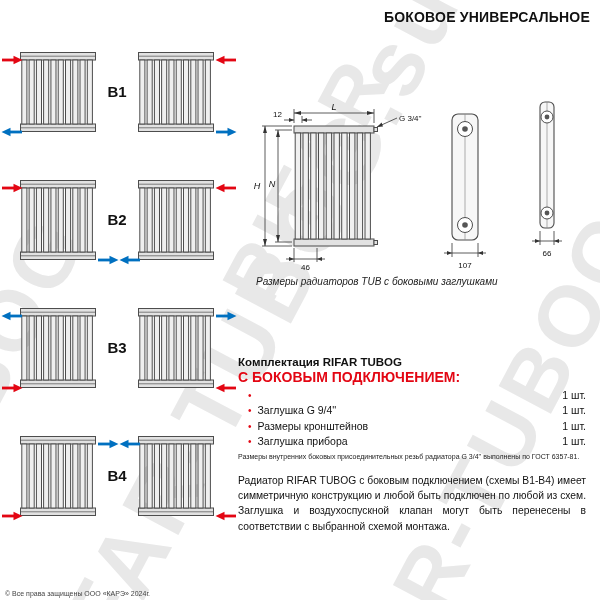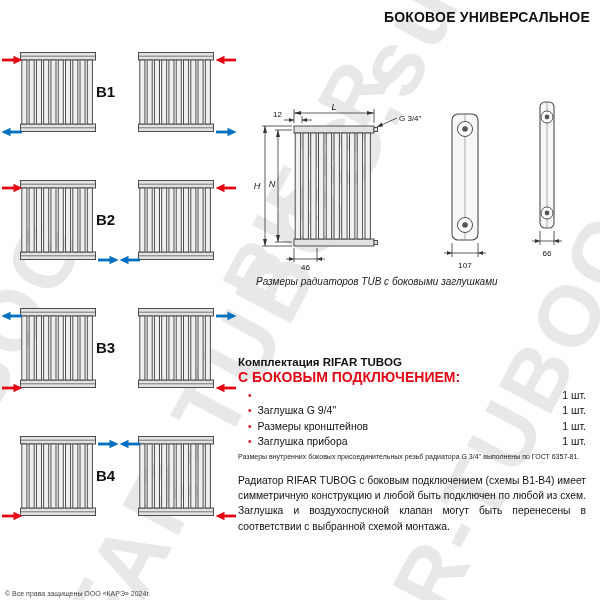--- a/index.html
+++ b/index.html
@@ -12,21 +12,21 @@
   .content{position:absolute;inset:0;z-index:1;}
 
   .page-title{position:absolute;top:8px;right:10px;text-align:right;font-weight:bold;
       font-size:14px;line-height:1.3;letter-spacing:.2px;}
 
   .schemes{position:absolute;left:8px;top:52px;width:232px;}
   .scheme-row{position:relative;height:80px;margin-bottom:48px;}
   .rad-wrap{position:absolute;top:0;width:76px;height:80px;}
   .rad-left{left:12px;} .rad-right{left:130px;}
   .arrow{position:absolute;width:22px;height:10px;}
-  .scheme-label{position:absolute;left:88px;width:42px;top:31px;
+  .scheme-label{position:absolute;left:88px;width:42px;top:31px;text-align:center;
       font-weight:bold;font-size:15px;}
 
   .dim-block{position:absolute;left:248px;top:96px;}
   .dim-caption{position:absolute;left:256px;top:276px;font-size:10px;font-style:italic;color:#222;}
   .side1{position:absolute;left:437px;top:102px;}
   .side2{position:absolute;left:524px;top:90px;}
   svg text{font-family:"Liberation Sans",sans-serif;fill:#111;}
   .dim-label{font-size:9px;font-style:italic;}
   .dim-num{font-size:8px;}
 

